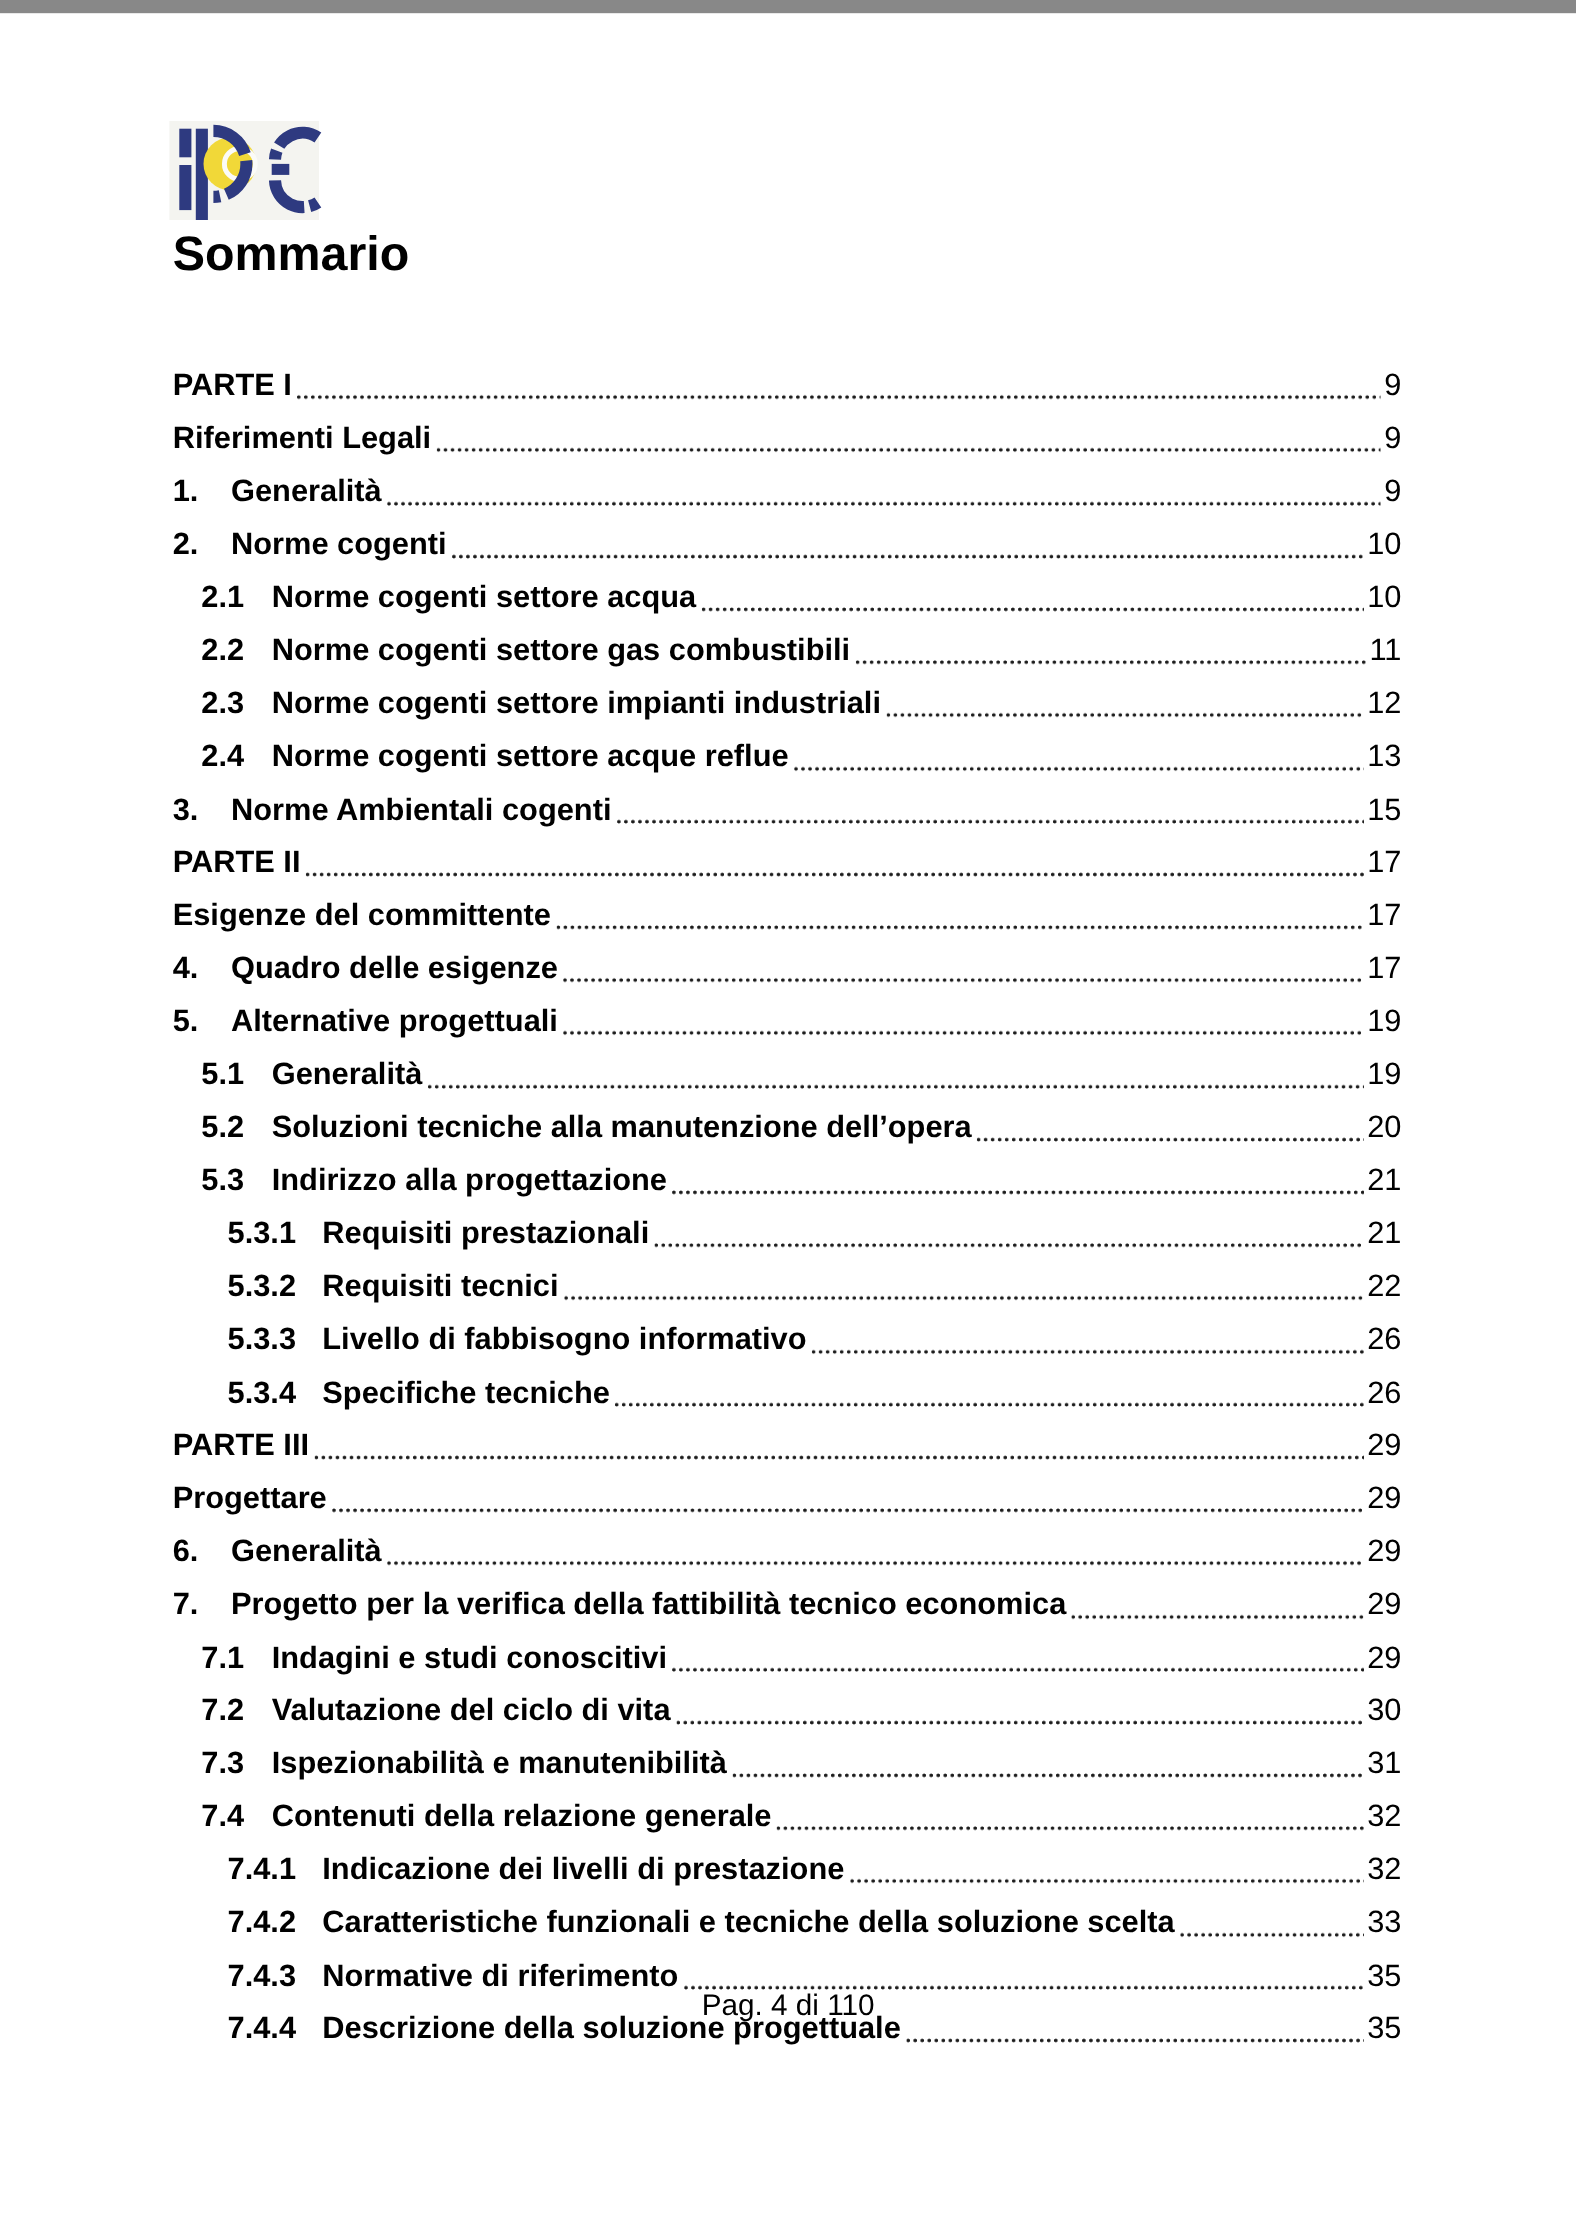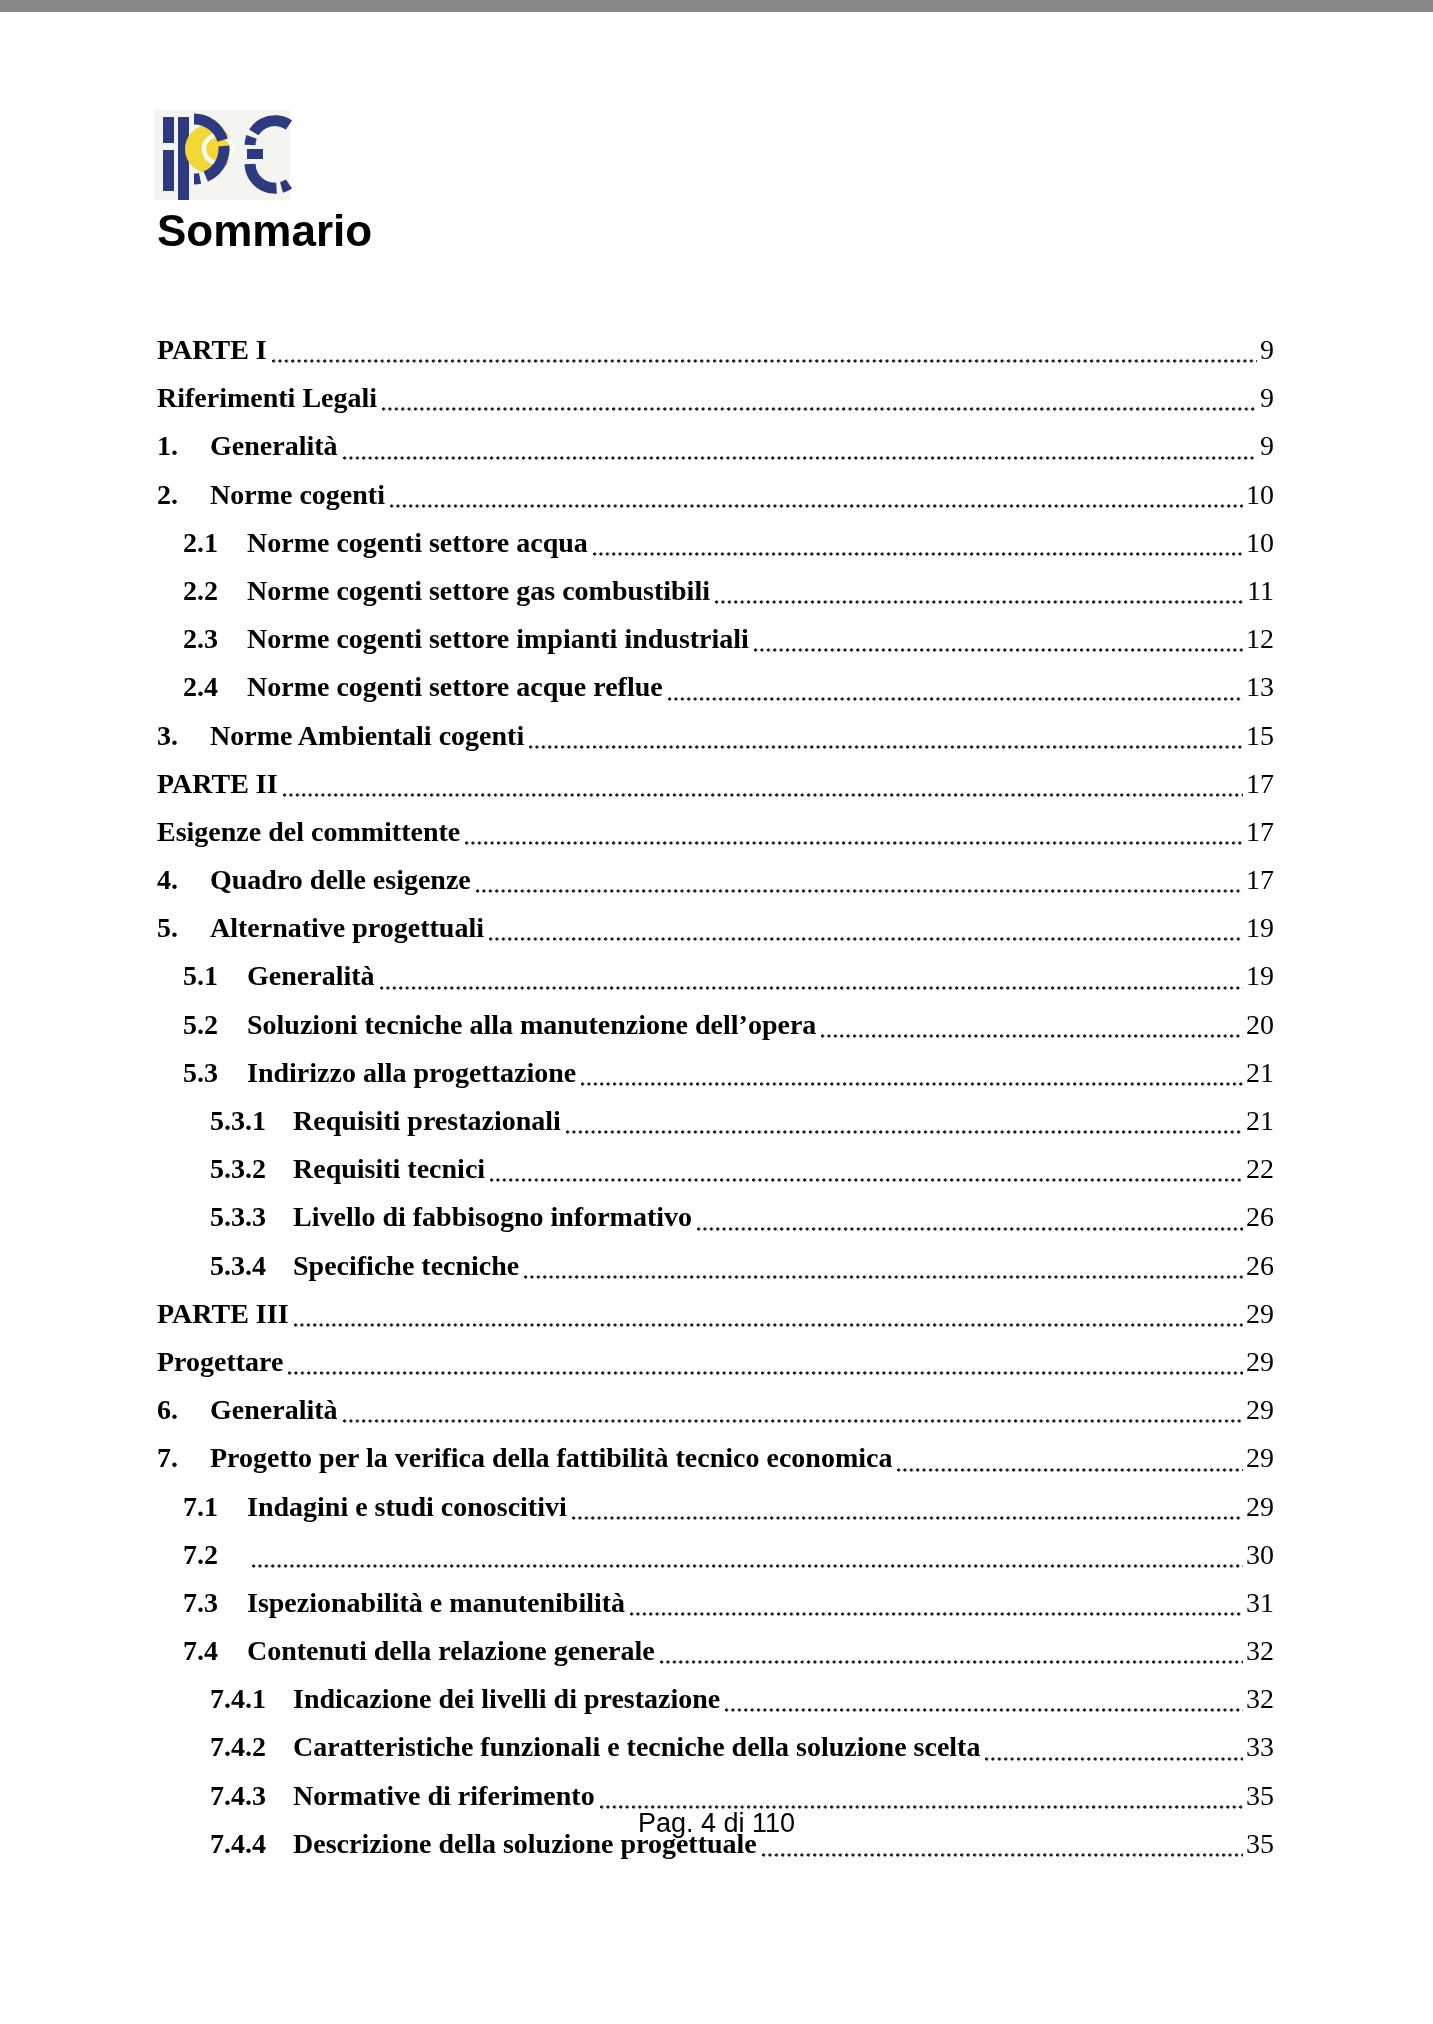--- a/index.html
+++ b/index.html
@@ -24,21 +24,21 @@
   .logo{
     position:absolute;left:148px;top:93px;width:147px;height:99px;
   }
   .logo svg{width:100%;height:100%;display:block;}
   .page-title{
     position:absolute;left:157px;top:194px;margin:0;
     font-size:44px;font-weight:700;line-height:1.15;
     letter-spacing:0px;color:var(--text);
   }
   .toc{
-    position:absolute;left:157px;top:322px;width:1117px;font-family:Liberation Serif, serif;
+    position:absolute;left:157px;top:322px;width:1117px;
   }
   .toc-row{
     display:flex;align-items:baseline;
     height:48.2px;
     font-size:28px;font-weight:700;line-height:1.15;
     white-space:nowrap;
     cursor:pointer;
   }
   .toc-num{flex:none;}
   .toc-label{flex:none;}
@@ -236,20 +236,21 @@
       <span class="toc-page">29</span>
     </div>
       <div class="toc-row lvl2">
       <span class="toc-num">7.1</span>
       <span class="toc-label">Indagini e studi conoscitivi</span>
       <span class="toc-leader"></span>
       <span class="toc-page">29</span>
     </div>
       <div class="toc-row lvl2">
       <span class="toc-num">7.2</span>
+      <span class="toc-label">Valutazione del ciclo di vita</span>
       <span class="toc-leader"></span>
       <span class="toc-page">30</span>
     </div>
       <div class="toc-row lvl2">
       <span class="toc-num">7.3</span>
       <span class="toc-label">Ispezionabilità e manutenibilità</span>
       <span class="toc-leader"></span>
       <span class="toc-page">31</span>
     </div>
       <div class="toc-row lvl2">

